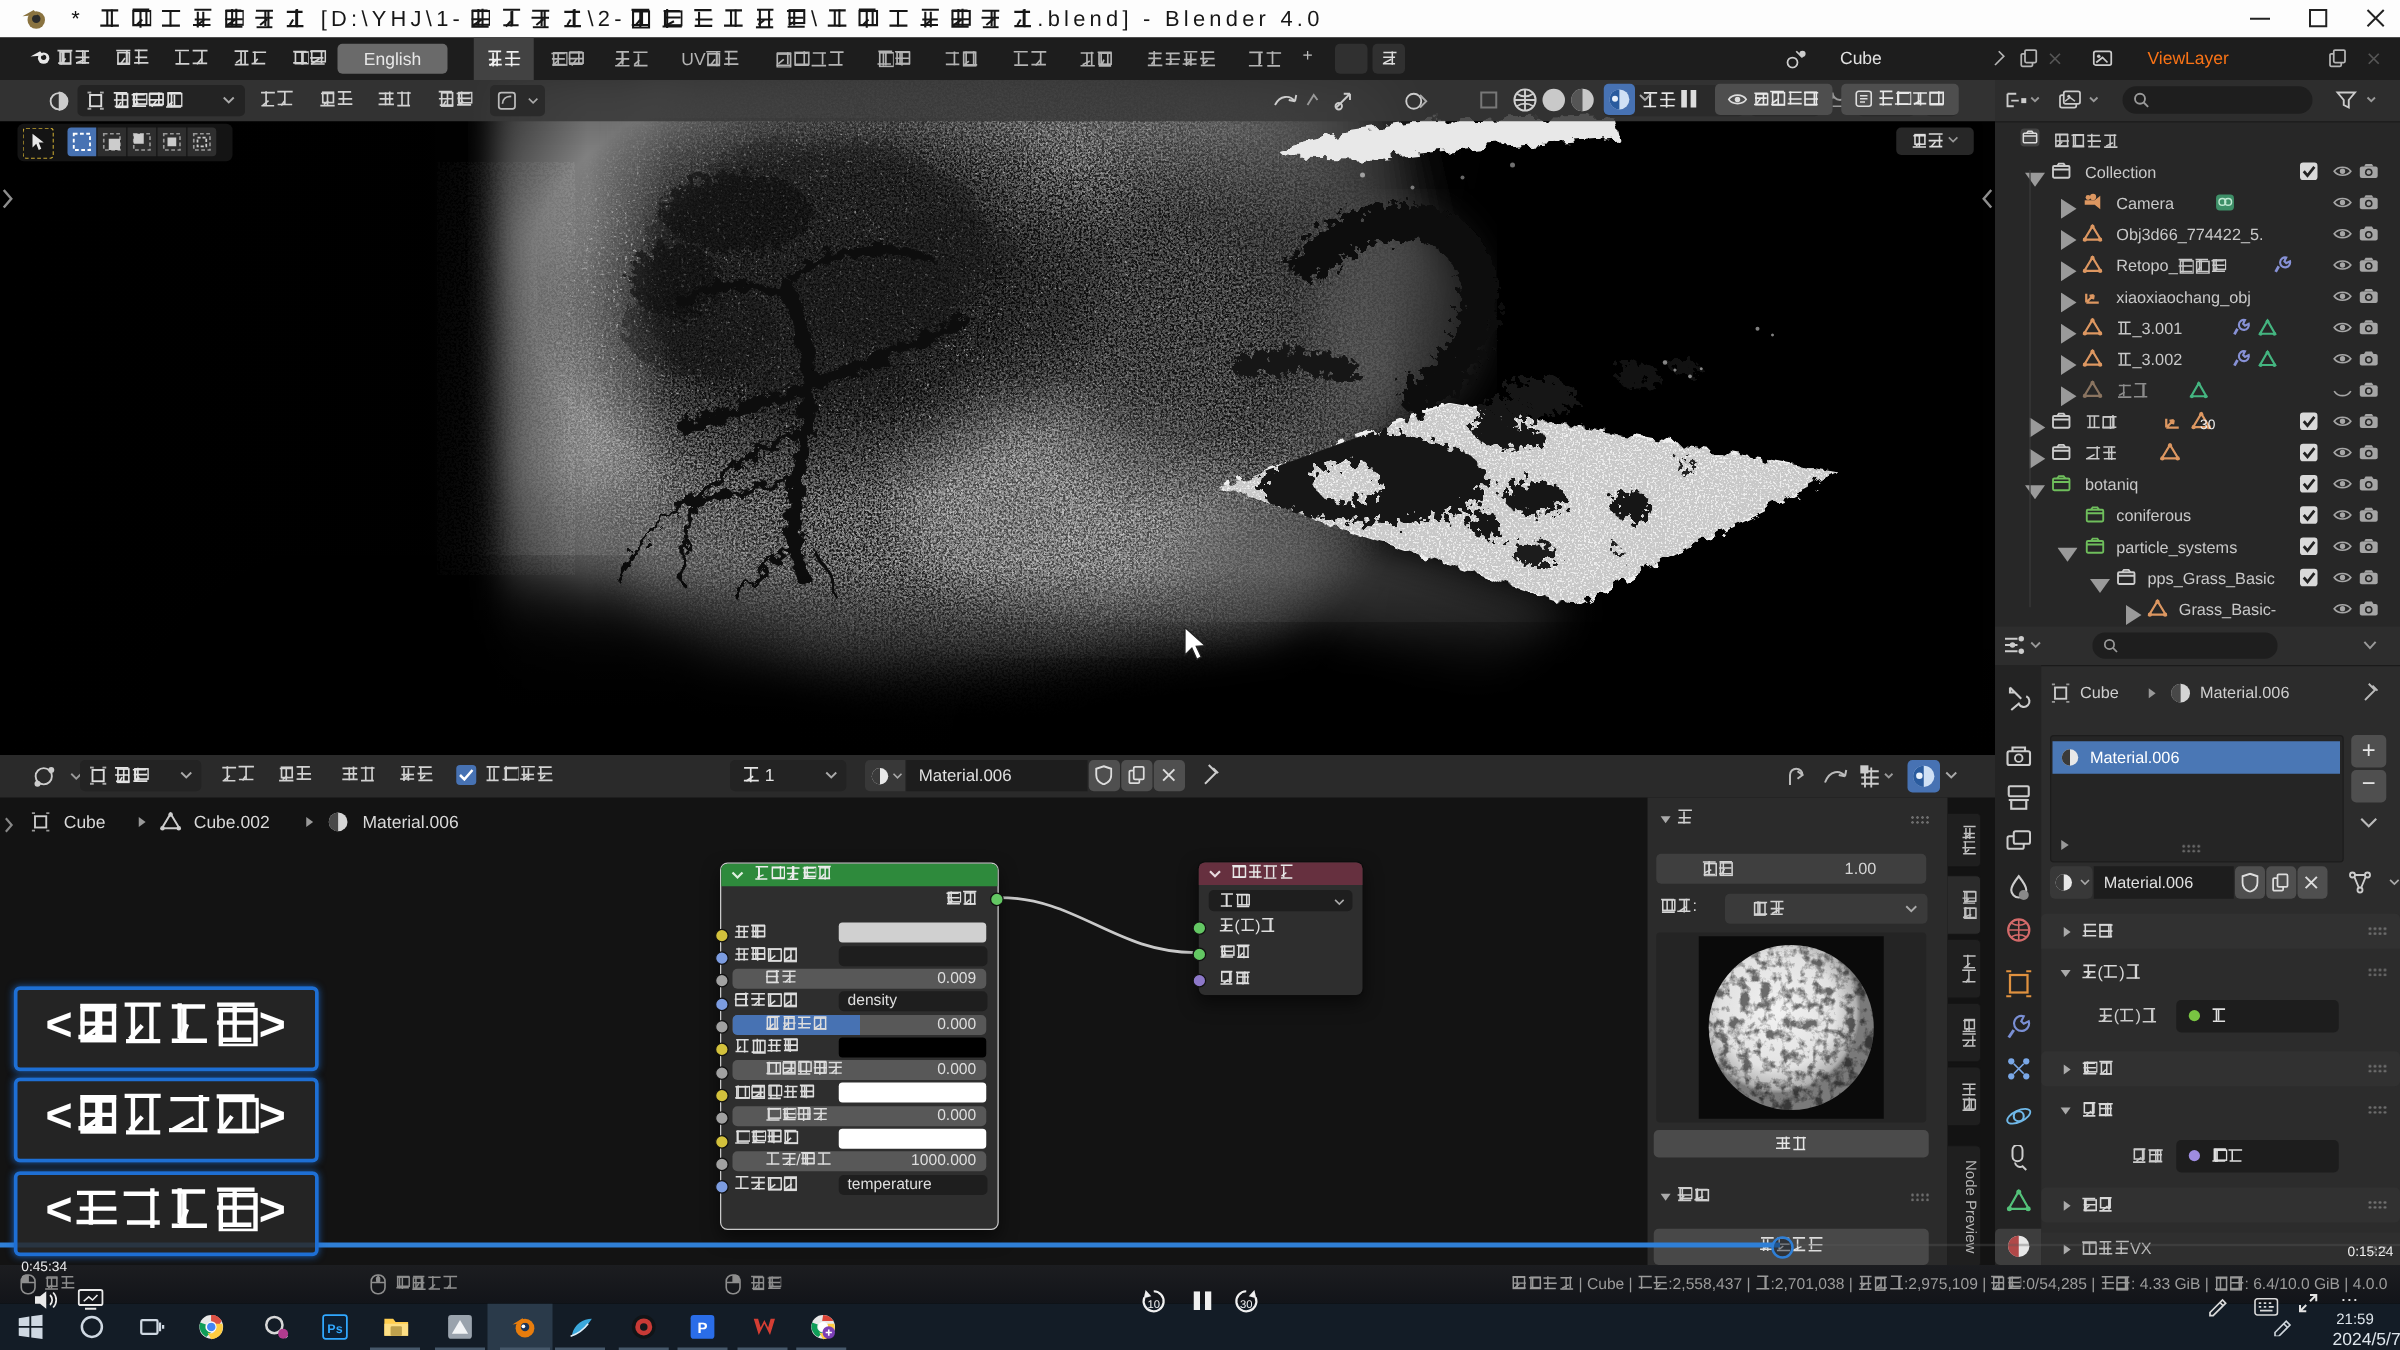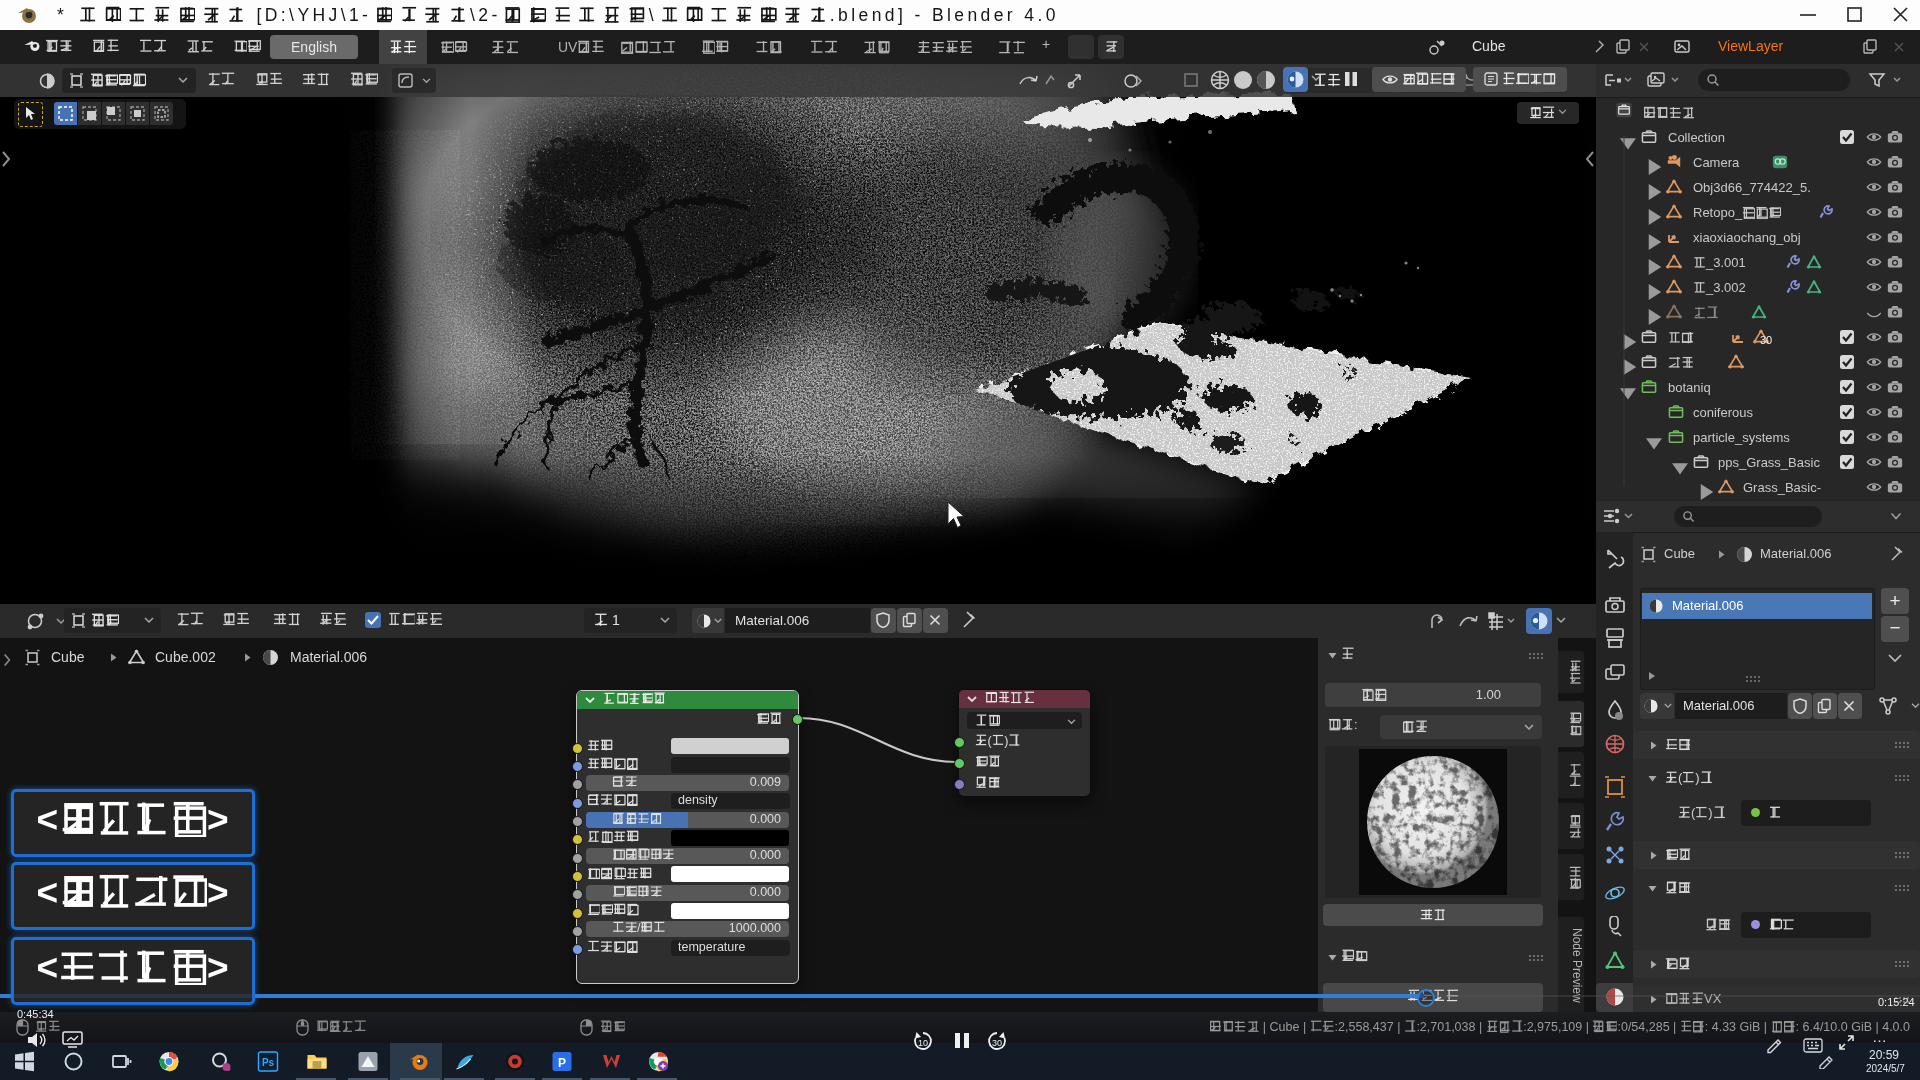--- a/index.html
+++ b/index.html
@@ -420,21 +420,21 @@
               <line x1="21" y1="89" x2="57" y2="54"></line>
             </g>
           </svg><svg class="cg" viewBox="0 0 100 100">
             <g stroke="currentColor" stroke-width="9.5" fill="none">
               <line x1="12" y1="13" x2="93" y2="13"></line>
               <line x1="15" y1="89" x2="93" y2="89"></line>
               <line x1="41" y1="20" x2="41" y2="91"></line>
               <line x1="17" y1="84" x2="47" y2="58"></line>
             </g>
           </svg></span></div>
-    <div class="wstab" style="left:548px"><span>UV<svg class="cg" viewBox="0 0 100 100">
+    <div class="wstab" style="left:535px"><span>UV<svg class="cg" viewBox="0 0 100 100">
             <g stroke="currentColor" stroke-width="9.5" fill="none">
               <line x1="7" y1="10" x2="88" y2="10"></line>
               <line x1="13" y1="84" x2="84" y2="84"></line>
               <line x1="68" y1="11" x2="68" y2="93"></line>
               <line x1="66" y1="19" x2="66" y2="85"></line>
               <rect x="17" y="22" width="65" height="66" fill="none"></rect>
               <line x1="31" y1="89" x2="57" y2="53"></line>
             </g>
           </svg><svg class="cg" viewBox="0 0 100 100">
             <g stroke="currentColor" stroke-width="9.5" fill="none">
@@ -3662,22 +3662,22 @@
         </svg>
         <div class="abs" style="left:296px;top:35px;width:40px;height:2px;background:#46586a"></div>
         <div class="abs" style="left:348px;top:35px;width:40px;height:2px;background:#46586a"></div>
         <div class="abs" style="left:400px;top:35px;width:40px;height:2px;background:#46586a"></div>
         <div class="abs" style="left:444px;top:35px;width:40px;height:2px;background:#46586a"></div>
         <div class="abs" style="left:495px;top:35px;width:40px;height:2px;background:#46586a"></div>
         <div class="abs" style="left:542px;top:35px;width:40px;height:2px;background:#46586a"></div>
         <div class="abs" style="left:590px;top:35px;width:40px;height:2px;background:#46586a"></div>
         <div class="abs" style="left:637px;top:35px;width:40px;height:2px;background:#46586a"></div>
       </div>
-    <span class="abs" style="left:1869px;top:5px;color:#dfe6ec;font-size:12px">20:59</span>
-    <span class="abs" style="left:1866px;top:20px;color:#dfe6ec;font-size:10px">2024/5/7</span>
+    <span class="abs" style="left:1869px;top:5px;color:#dfe6ec;font-size:12px">21:59</span>
+    <span class="abs" style="left:1866px;top:20px;color:#dfe6ec;font-size:14px">2024/5/7</span>
     <svg class="abs" style="left:1818px;top:12px" width="16" height="14" viewBox="0 0 16 14" fill="none" stroke="#cfd6dc" stroke-width="1.3">
         <path d="M2 11 L11 2 l3 3 L5 14 H2 Z M9 4 l3 3"></path>
       </svg>
   </div>
 
   <svg class="abs" style="left:26px;top:1032px" width="20" height="16" viewBox="0 0 20 16">
       <path d="M2 5 h4 l5 -4 v14 l-5 -4 h-4 Z" fill="#e9e9e9"></path>
       <path d="M14 4 a5.5 5.5 0 0 1 0 8 M16.5 2 a8.5 8.5 0 0 1 0 12" fill="none" stroke="#e9e9e9" stroke-width="1.4"></path>
     </svg>
   <svg class="abs" style="left:62px;top:1031px" width="21" height="17" viewBox="0 0 21 17">

